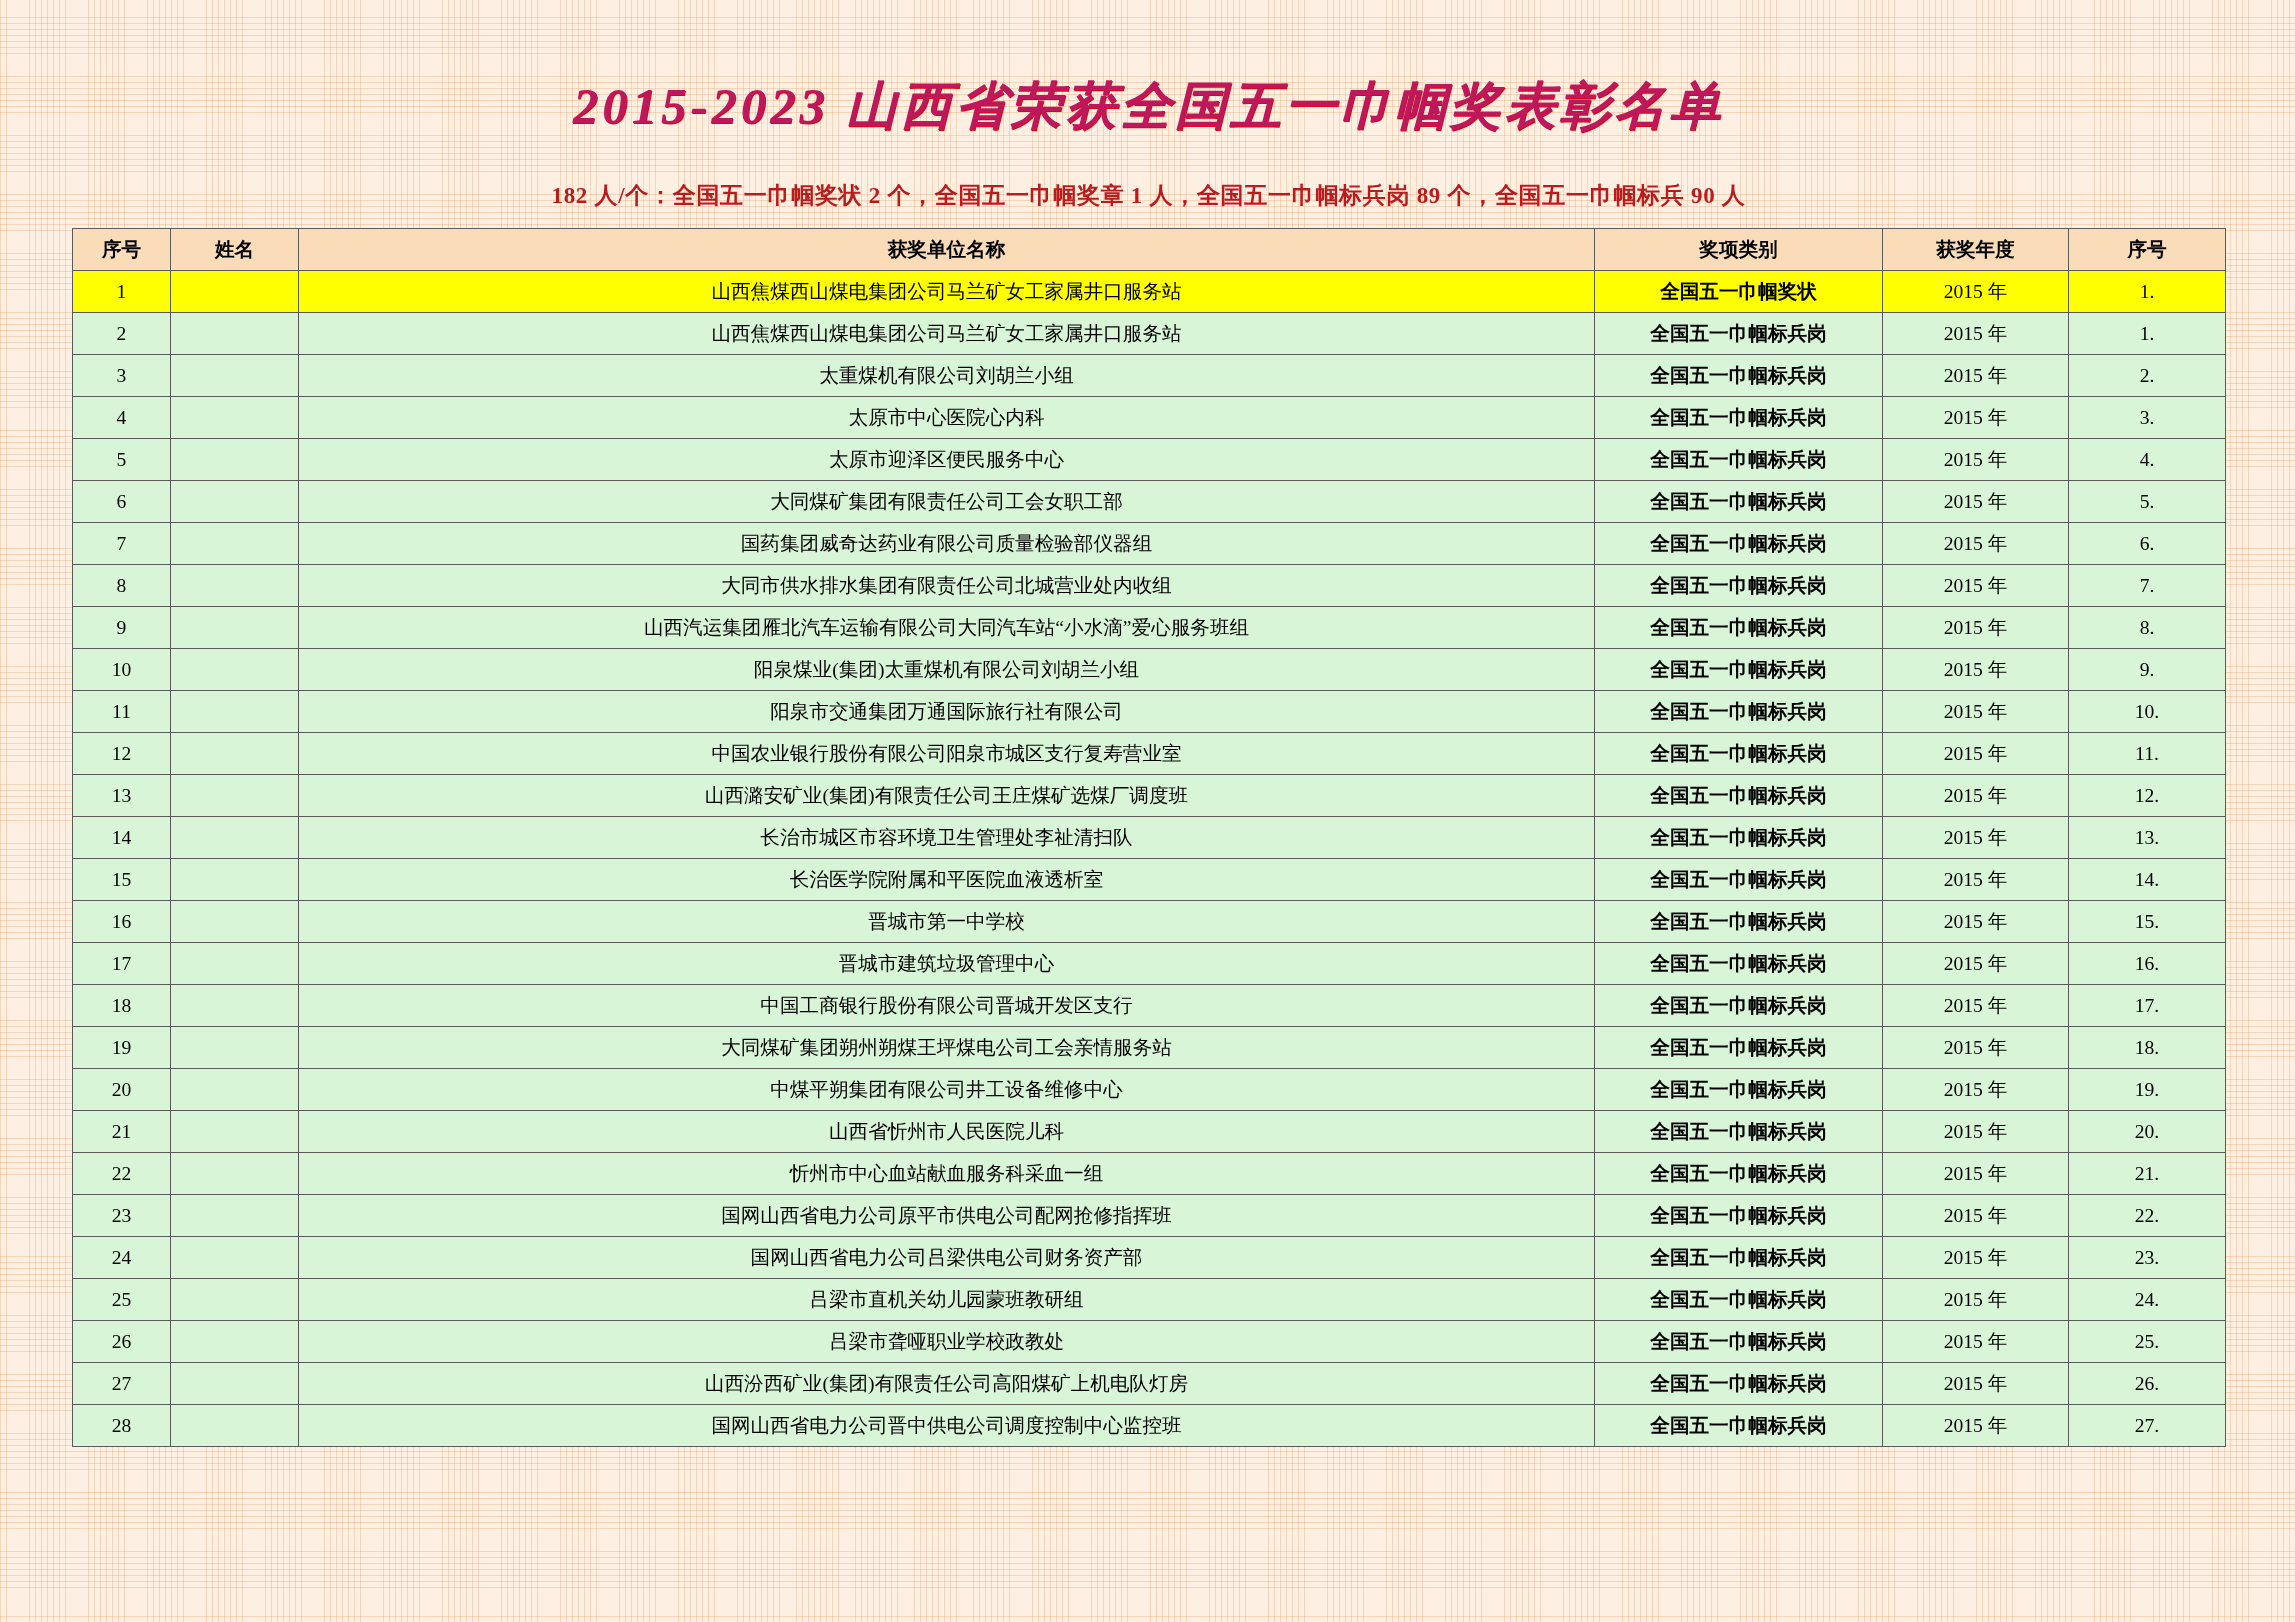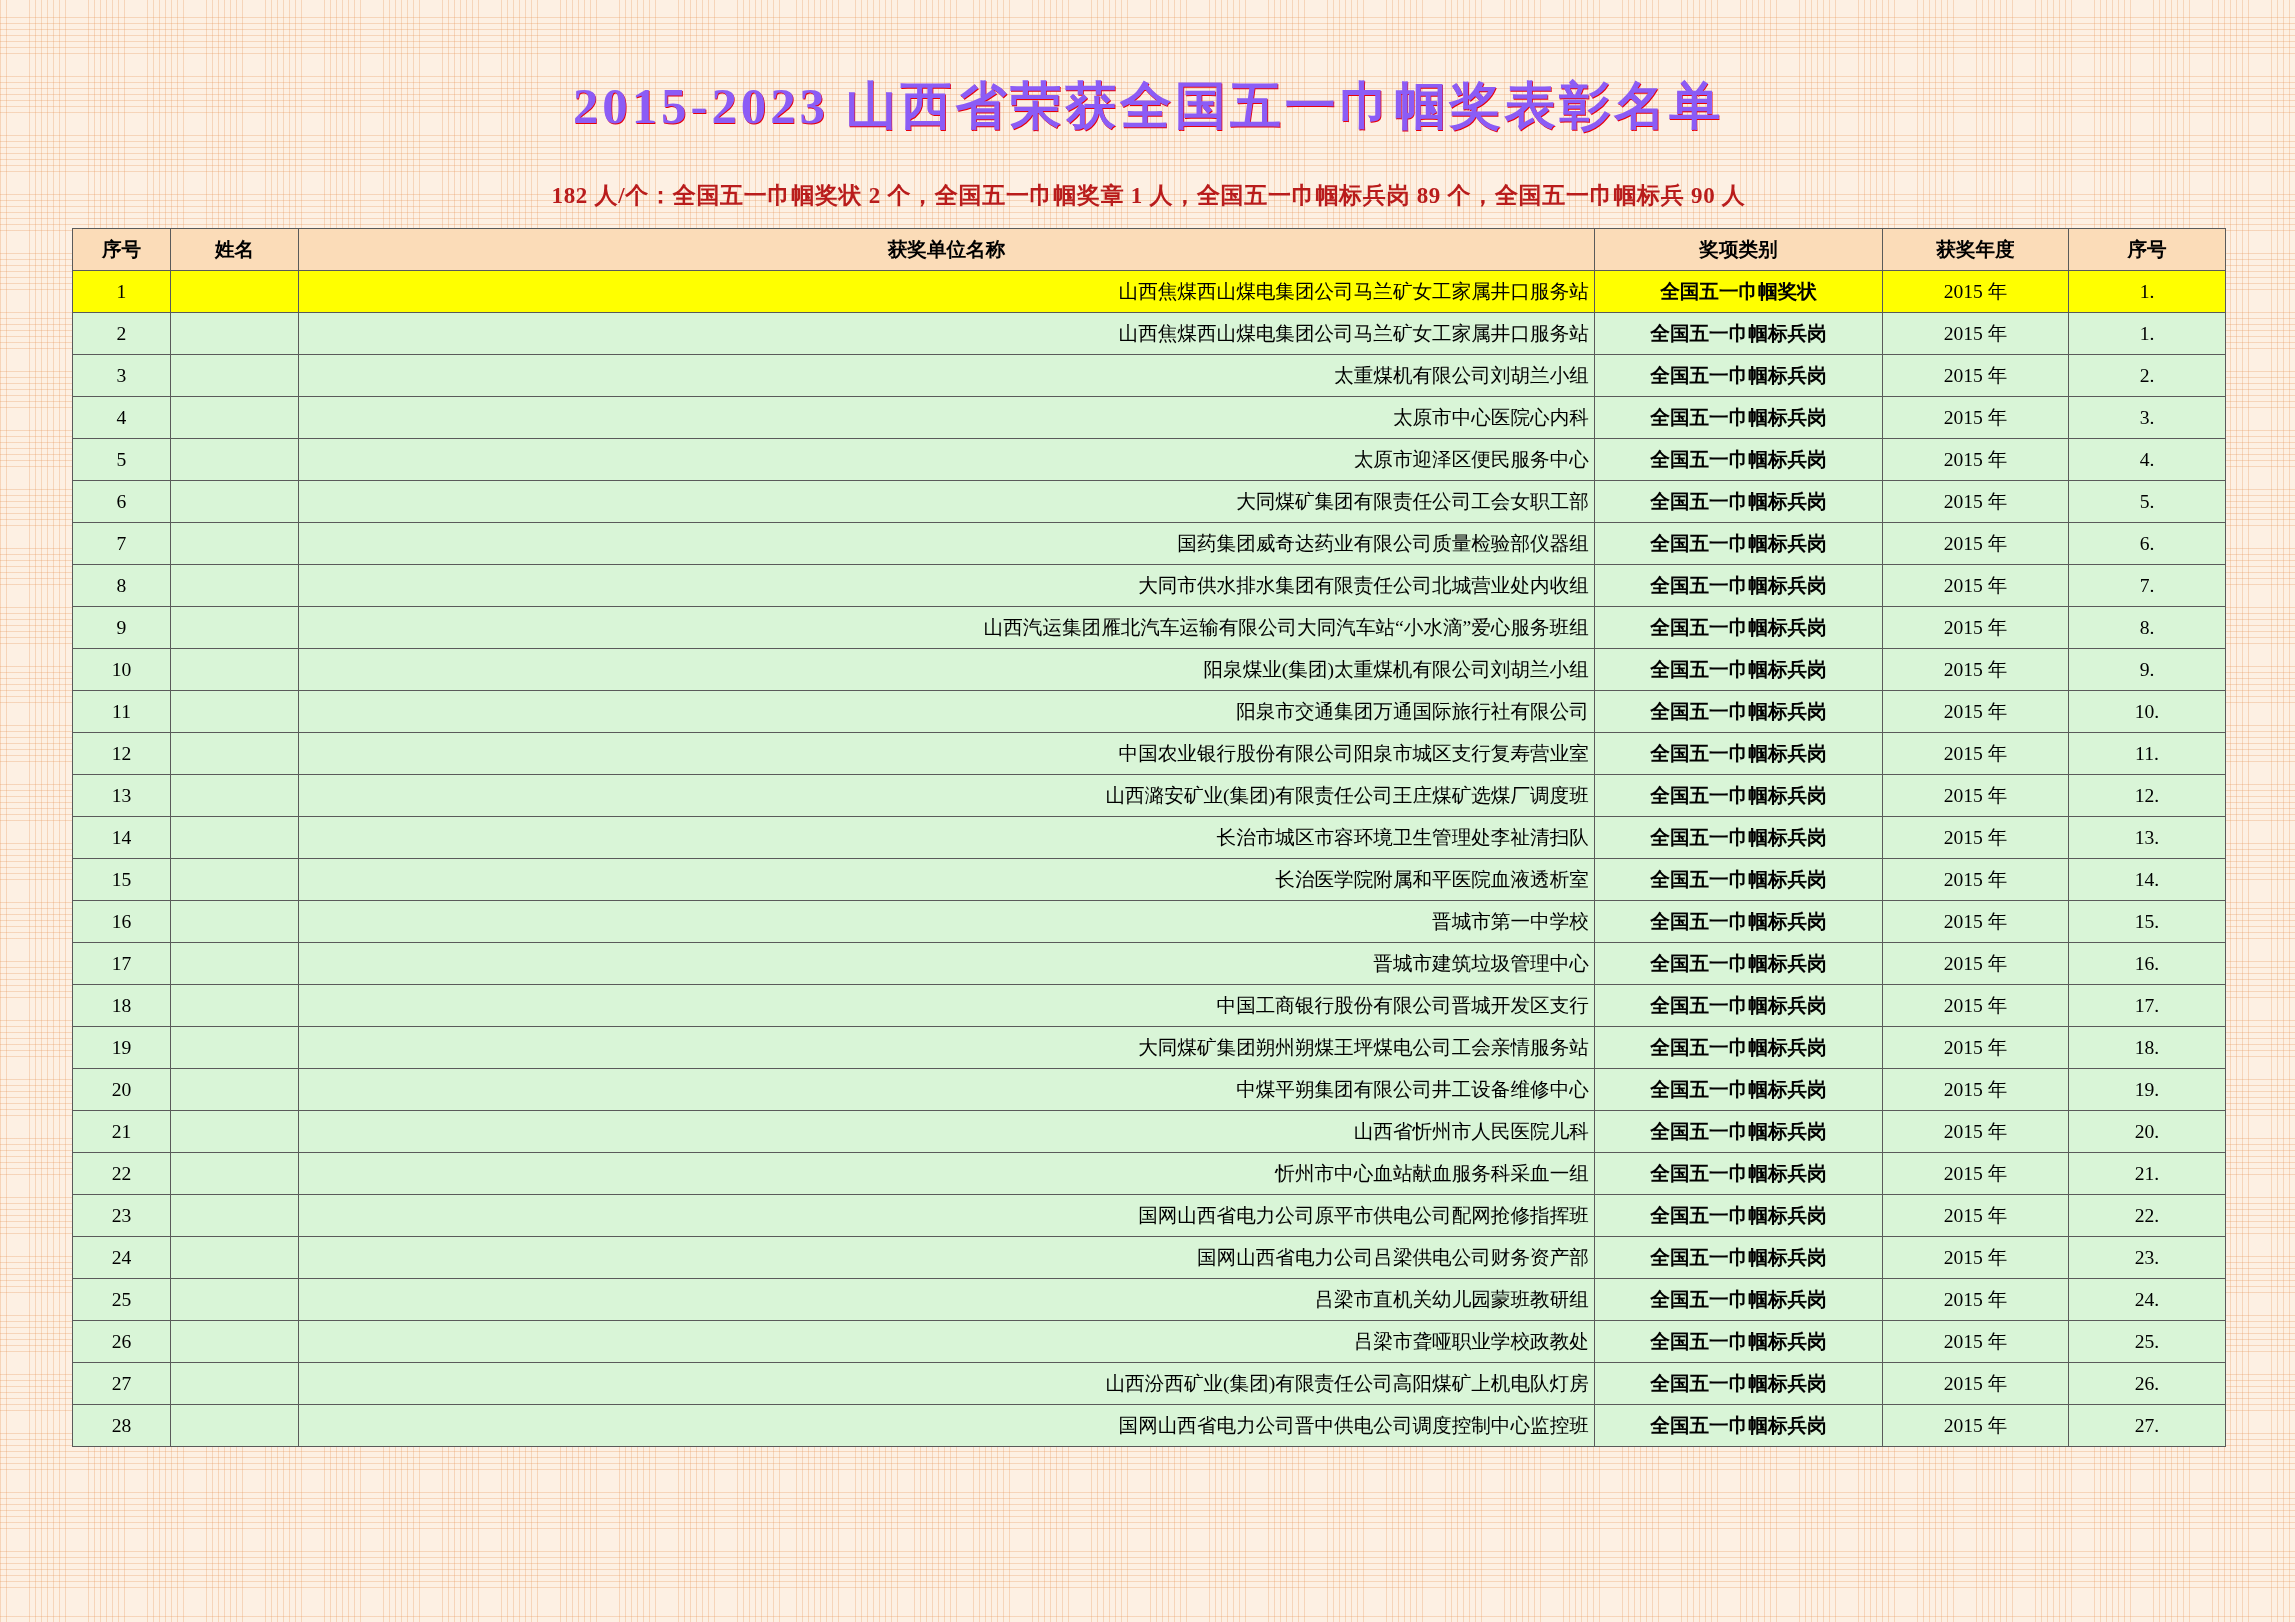--- a/index.html
+++ b/index.html
@@ -17,23 +17,24 @@
     overflow: hidden;
   }
   .page {
     position: absolute;
     left: 72px;
     top: 39px;
     width: 2153px;
   }
   .doc-title {
     text-align: center;
-    color: #8b5cf6;
+    color: #be185d;
     font-family: "Liberation Serif", "DejaVu Serif", serif;
     font-weight: bold;
+    font-style: italic;
     font-size: 51px;
     letter-spacing: 3.9px;
     margin: 33px 0 0 0;
     text-shadow: 0.7px 0.7px 0 #e8000b;
   }
   .doc-subtitle {
     text-align: center;
     font-size: 23px;
     font-weight: bold;
     color: #b91c1c;
@@ -67,21 +68,21 @@
   col.c-name   { width: 128px; }
   col.c-unit   { width: 1296px; }
   col.c-award  { width: 288px; }
   col.c-year   { width: 186px; }
   col.c-idx2   { width: 157px; }
 
   tbody td { background: #d9f5d7; }
   tbody tr.highlight td { background: #ffff00; }
 
   .td-center { text-align: center; }
-  .td-unit { text-align: right; padding-left: 196px; margin-top: 7px; }
+  .td-unit { text-align: center; padding-left: 196px; margin-top: 7px; }
   .td-award { text-align: center; font-weight: bold; }
 </style>
 </head>
 <body>
 
 <div class="page">
 
   <div class="doc-title">2015-2023 山西省荣获全国五一巾帼奖表彰名单</div>
 
   <div class="doc-subtitle">182 人/个：全国五一巾帼奖状 2 个，全国五一巾帼奖章 1 人，全国五一巾帼标兵岗 89 个，全国五一巾帼标兵 90 人</div>

